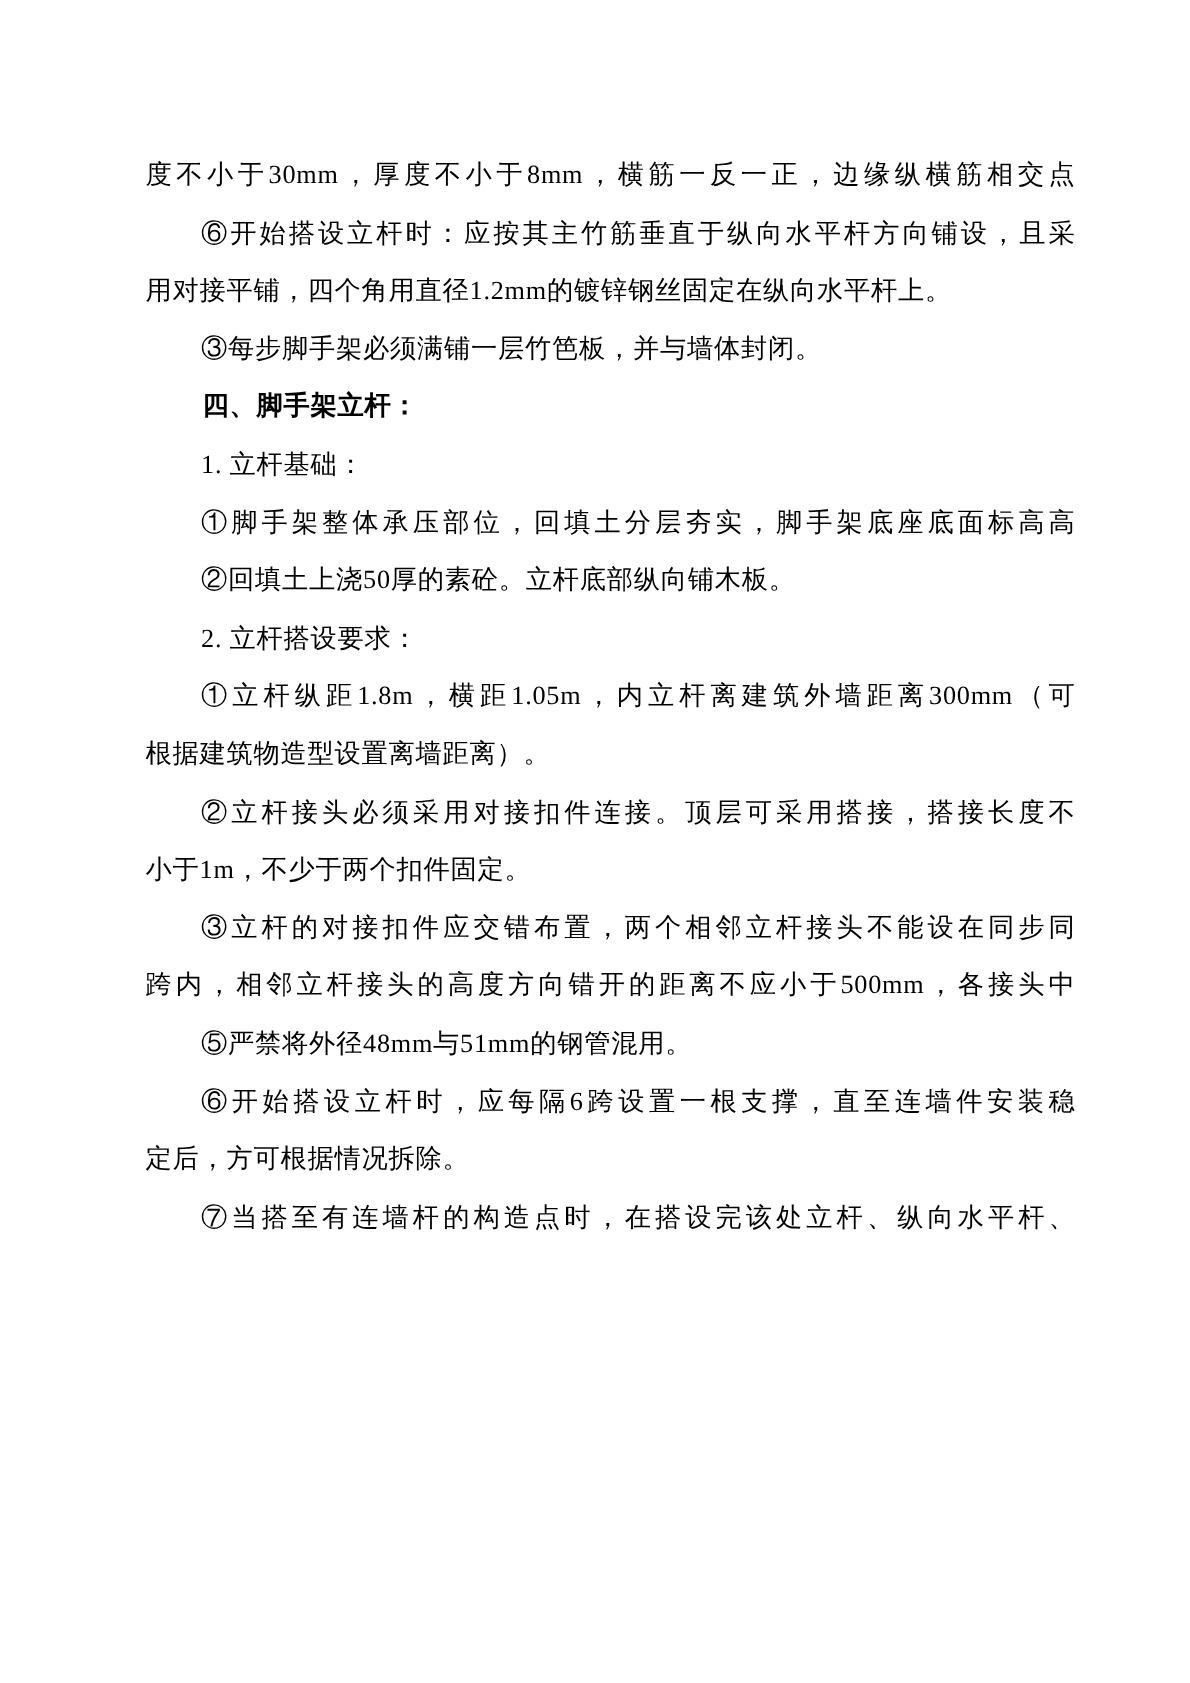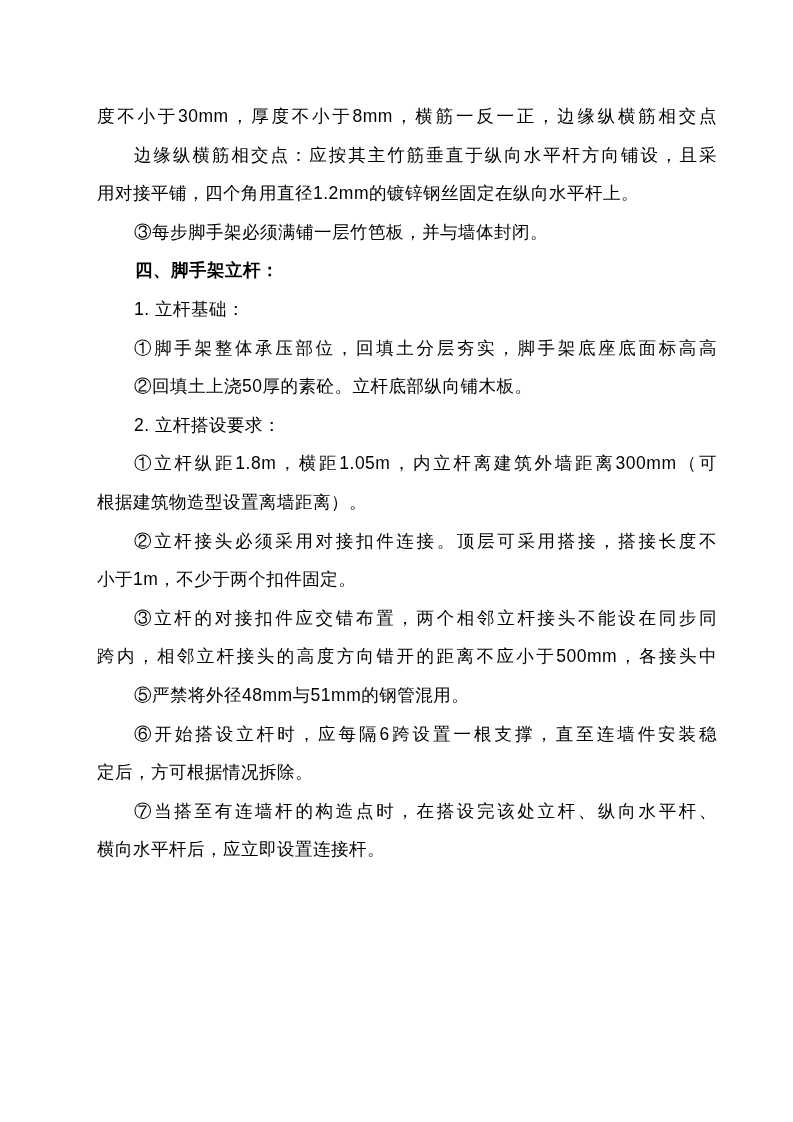--- a/index.html
+++ b/index.html
@@ -2,53 +2,52 @@
 <html><head>
 <meta charset="utf-8">
 <style>
   html, body { margin: 0; padding: 0; background: #ffffff; }
   body { width: 793px; height: 1122px; position: relative; overflow: hidden; }
   .page {
     position: absolute;
     left: 97px;
     top: 97px;
     width: 620px;
-    font-family: Liberation Sans, sans-serif;
+    font-family: Liberation Serif, serif;
     font-size: 17.5px;
     color: #000000;
   }
   .line {
     height: 38.6px;
     line-height: 38.6px;
     white-space: nowrap;
     text-align: justify;
     text-align-last: justify;
     letter-spacing: 0.5px;
   }
   .line.last { text-align-last: left; }
   .indent { padding-left: 37px; }
   .heading { font-weight: bold; text-align-last: left; margin-left: 38px; }
 </style>
 </head>
 <body>
 
 <div class="page">
   <div class="line">度不小于30mm，厚度不小于8mm，横筋一反一正，边缘纵横筋相交点</div>
-  <div class="line indent">边缘纵横筋相交点：应按其主竹筋垂直于纵向水平杆方向铺设，且采</div>
+  <div class="line indent">⑥开始搭设立杆时：应按其主竹筋垂直于纵向水平杆方向铺设，且采</div>
   <div class="line last">用对接平铺，四个角用直径1.2mm的镀锌钢丝固定在纵向水平杆上。</div>
   <div class="line indent last">③每步脚手架必须满铺一层竹笆板，并与墙体封闭。</div>
   <div class="line heading">四、脚手架立杆：</div>
   <div class="line indent last">1. 立杆基础：</div>
   <div class="line indent">①脚手架整体承压部位，回填土分层夯实，脚手架底座底面标高高</div>
   <div class="line indent last">②回填土上浇50厚的素砼。立杆底部纵向铺木板。</div>
   <div class="line indent last">2. 立杆搭设要求：</div>
   <div class="line indent">①立杆纵距1.8m，横距1.05m，内立杆离建筑外墙距离300mm（可</div>
   <div class="line last">根据建筑物造型设置离墙距离）。</div>
   <div class="line indent">②立杆接头必须采用对接扣件连接。顶层可采用搭接，搭接长度不</div>
   <div class="line last">小于1m，不少于两个扣件固定。</div>
   <div class="line indent">③立杆的对接扣件应交错布置，两个相邻立杆接头不能设在同步同</div>
   <div class="line">跨内，相邻立杆接头的高度方向错开的距离不应小于500mm，各接头中</div>
   <div class="line indent last">⑤严禁将外径48mm与51mm的钢管混用。</div>
   <div class="line indent">⑥开始搭设立杆时，应每隔6跨设置一根支撑，直至连墙件安装稳</div>
   <div class="line last">定后，方可根据情况拆除。</div>
   <div class="line indent">⑦当搭至有连墙杆的构造点时，在搭设完该处立杆、纵向水平杆、</div>
-  <div class="line last">横向水平杆后，应立即设置连接杆。</div>
 </div>
 
 </body></html>

